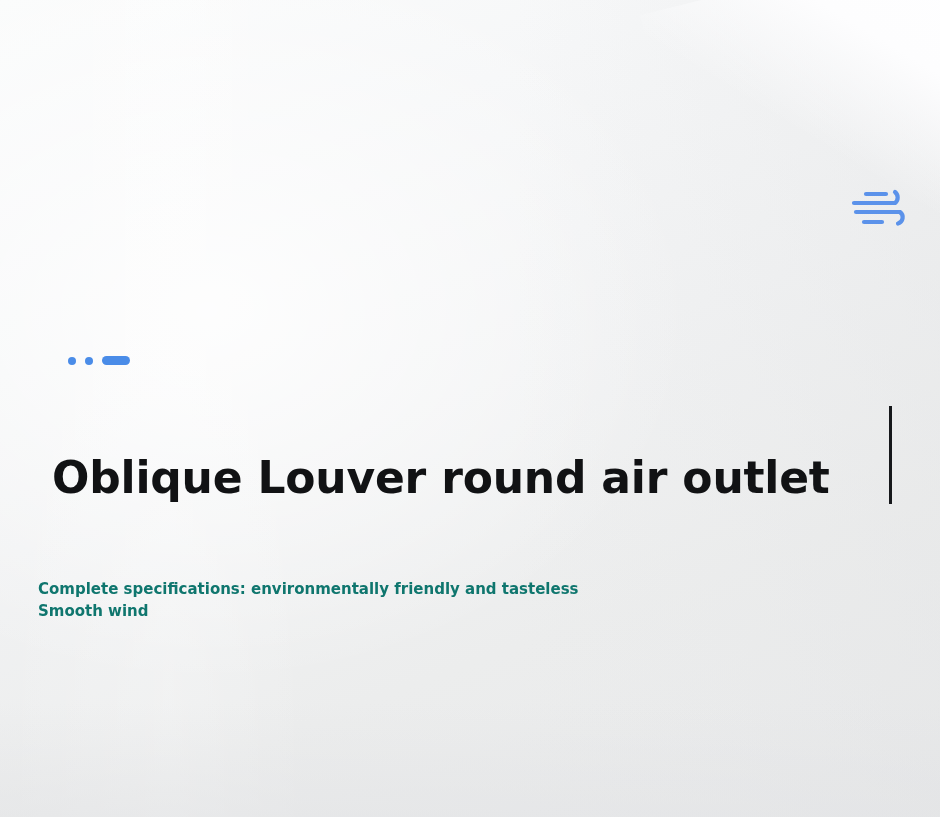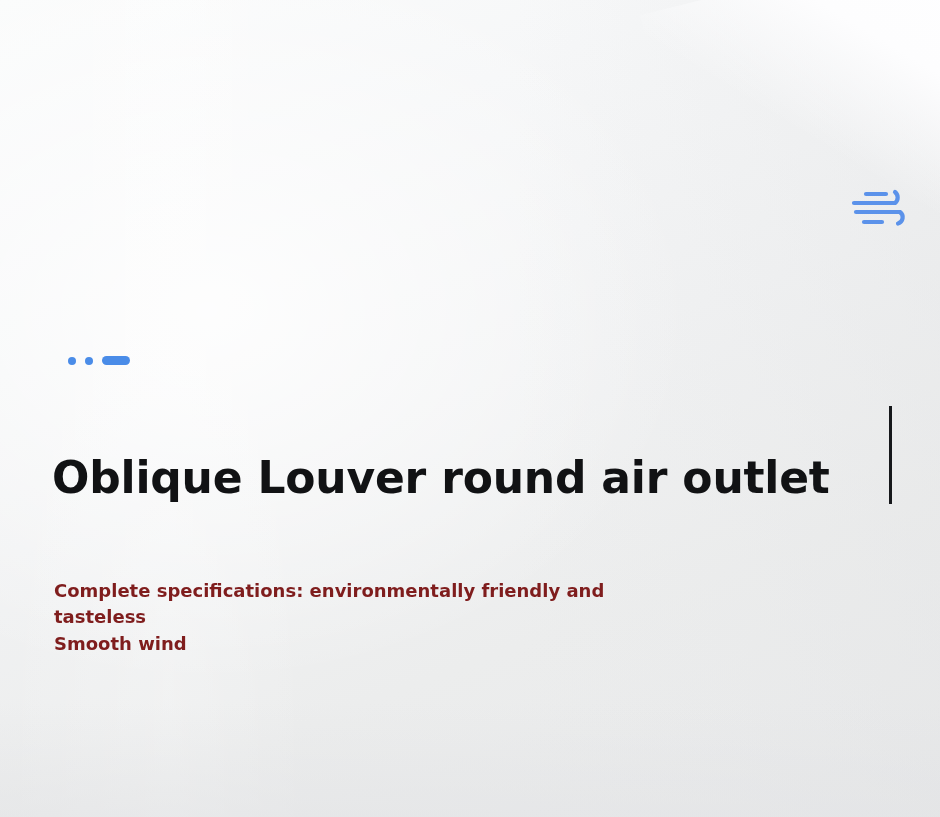--- a/index.html
+++ b/index.html
@@ -123,25 +123,25 @@
     font-size: 44px;
     line-height: 1.15;
     font-weight: 700;
     letter-spacing: -0.2px;
     color: #111214;
     white-space: nowrap;
   }
 
   .subtitle {
     position: absolute;
-    left: 54px;
+    left: 38px;
     top: 578px;
     width: 600px;
-    color: #7f1d1d;
-    font-size: 18px;
+    color: #0f766e;
+    font-size: 15px;
     font-weight: 700;
     line-height: 1.47;
   }
   .subtitle-line-2 {
     margin-top: 0;
   }
 
   
   .v-rule {
     position: absolute;

